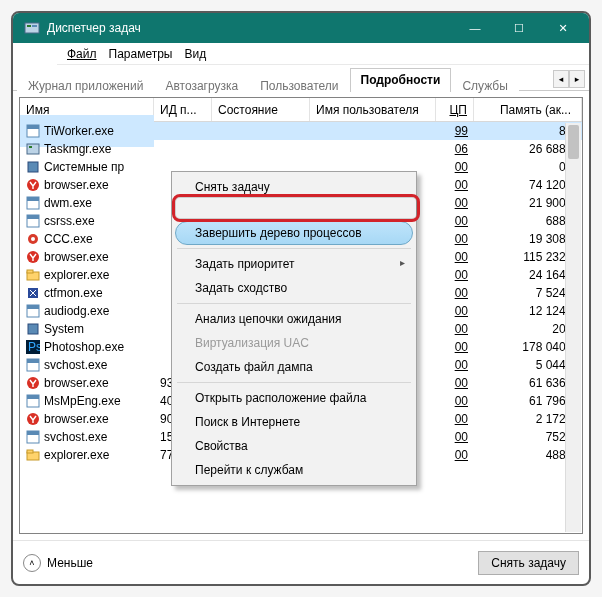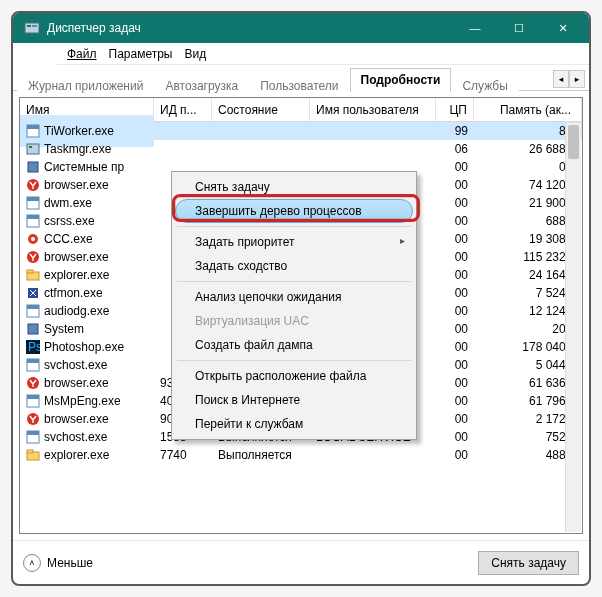--- a/index.html
+++ b/index.html
@@ -19,41 +19,41 @@
 .tabnav { margin-left:auto; display:flex; gap:0; }
 .tabnav .ar { width:16px; height:18px; border:1px solid #c9c9c9; display:flex;align-items:center;justify-content:center; font-size:9px; background:#f3f3f3;}
 .main { padding: 6px; height: calc(100% - 30px - 22px - 26px - 44px); position: relative; }
 .grid { border: 1px solid #828282; height: 100%; overflow: hidden; position: relative; background:#fff;}
 .ghead { display: flex; background: #fff; border-bottom: 1px solid #d8d8d8; height: 24px; }
 .gcol { border-right: 1px solid #e3e3e3; padding: 4px 6px; white-space: nowrap; overflow: hidden; text-overflow: ellipsis; display:flex; align-items:center;}
 .c-name { width: 134px; }
 .c-pid  { width: 58px; text-align:left;}
 .c-state{ width: 98px; }
 .c-user { width: 126px; }
-.c-cpu  { width: 38px; justify-content:flex-end; text-align:right;}
+.c-cpu  { width: 38px; justify-content:flex-end; text-align:right;text-decoration:underline;}
 .c-mem  { flex: 1; justify-content:flex-end; text-align:right; padding-right:10px;}
 .rows { position:relative; }
 .row { display: flex; height: 18px; align-items: center; }
 .row .gcol { border-right: none; padding: 1px 6px; }
 .row.sel { background: #cde8ff; }
 .row.sel .gcol { background: #cde8ff; }
 .vscroll { position:absolute; right:1px; top:25px; bottom:1px; width:16px; background:#f0f0f0; border-left:1px solid #dcdcdc;}
 .vscroll .bar { position:absolute; left:2px; right:2px; top:2px; height:34px; background:#c2c2c2; border-radius:2px;}
 .picon { width:14px; height:30px; margin-right:4px; display:inline-flex; align-items:center; justify-content:center; flex-shrink:0;}
 .footer { height: 44px; display: flex; align-items: center; padding: 0 10px; border-top: 1px solid #e4e4e4; }
 .footer .less { display:flex; align-items:center; gap:6px;}
 .footer .less .circ { width:18px;height:18px;border:1px solid #888;border-radius:50%; display:flex;align-items:center;justify-content:center; font-size:9px;}
 .footer .endbtn { margin-left:auto; padding: 4px 12px; border:1px solid #adadad; background:#e1e1e1;}
 
 .ctx { position:absolute; left:158px; top:158px; width:246px; background:#f2f2f2; border:1px solid #a2a2a2; box-shadow:4px 4px 4px rgba(0,0,0,.25); padding:3px; z-index:50;}
 .ctx .mi { padding:5px 14px 5px 20px; white-space:nowrap; position:relative;}
 .ctx .mi.arrow::after { content:"▸"; position:absolute; right:8px; font-size:10px; color:#555;}
 .ctx .mi.disabled { color:#9a9a9a; }
 .ctx .sep { height:1px; background:#d6d6d6; margin:3px 2px; }
-.ctx .mi.hl { background: linear-gradient(#bfe4fb,#a7d8f5); border:1px solid #6fa8c7; padding:4px 28px 4px 19px; border-radius:12px;}
+.ctx .mi.hl { background: linear-gradient(#bfe4fb,#a7d8f5); border:1px solid #6fa8c7; padding:4px 28px 4px 19px; border-radius:12px;margin-top:22px;}
 .hlring { position:absolute; left:159px; top:181px; width:248px; height:28px; border:3px solid #d2232a; border-radius:8px; z-index:60; pointer-events:none; box-shadow:0 0 0 1px rgba(0,0,0,.15) inset;}
 svg { display:block; }
 </style>
 </head>
 <body>
 
 <div class="outer">
   <div class="titlebar">
     <span class="icon">
       <svg width="16" height="16">
@@ -420,16 +420,17 @@
     <div class="sep"></div>
     <div class="mi arrow">Задать приоритет</div>
     <div class="mi">Задать сходство</div>
     <div class="sep"></div>
     <div class="mi">Анализ цепочки ожидания</div>
     <div class="mi disabled">Виртуализация UAC</div>
     <div class="mi">Создать файл дампа</div>
     <div class="sep"></div>
     <div class="mi">Открыть расположение файла</div>
     <div class="mi">Поиск в Интернете</div>
+    <div class="mi">Свойства</div>
     <div class="mi">Перейти к службам</div>
   </div>
   <div class="hlring"></div>
 </div>
 
 </body></html>

